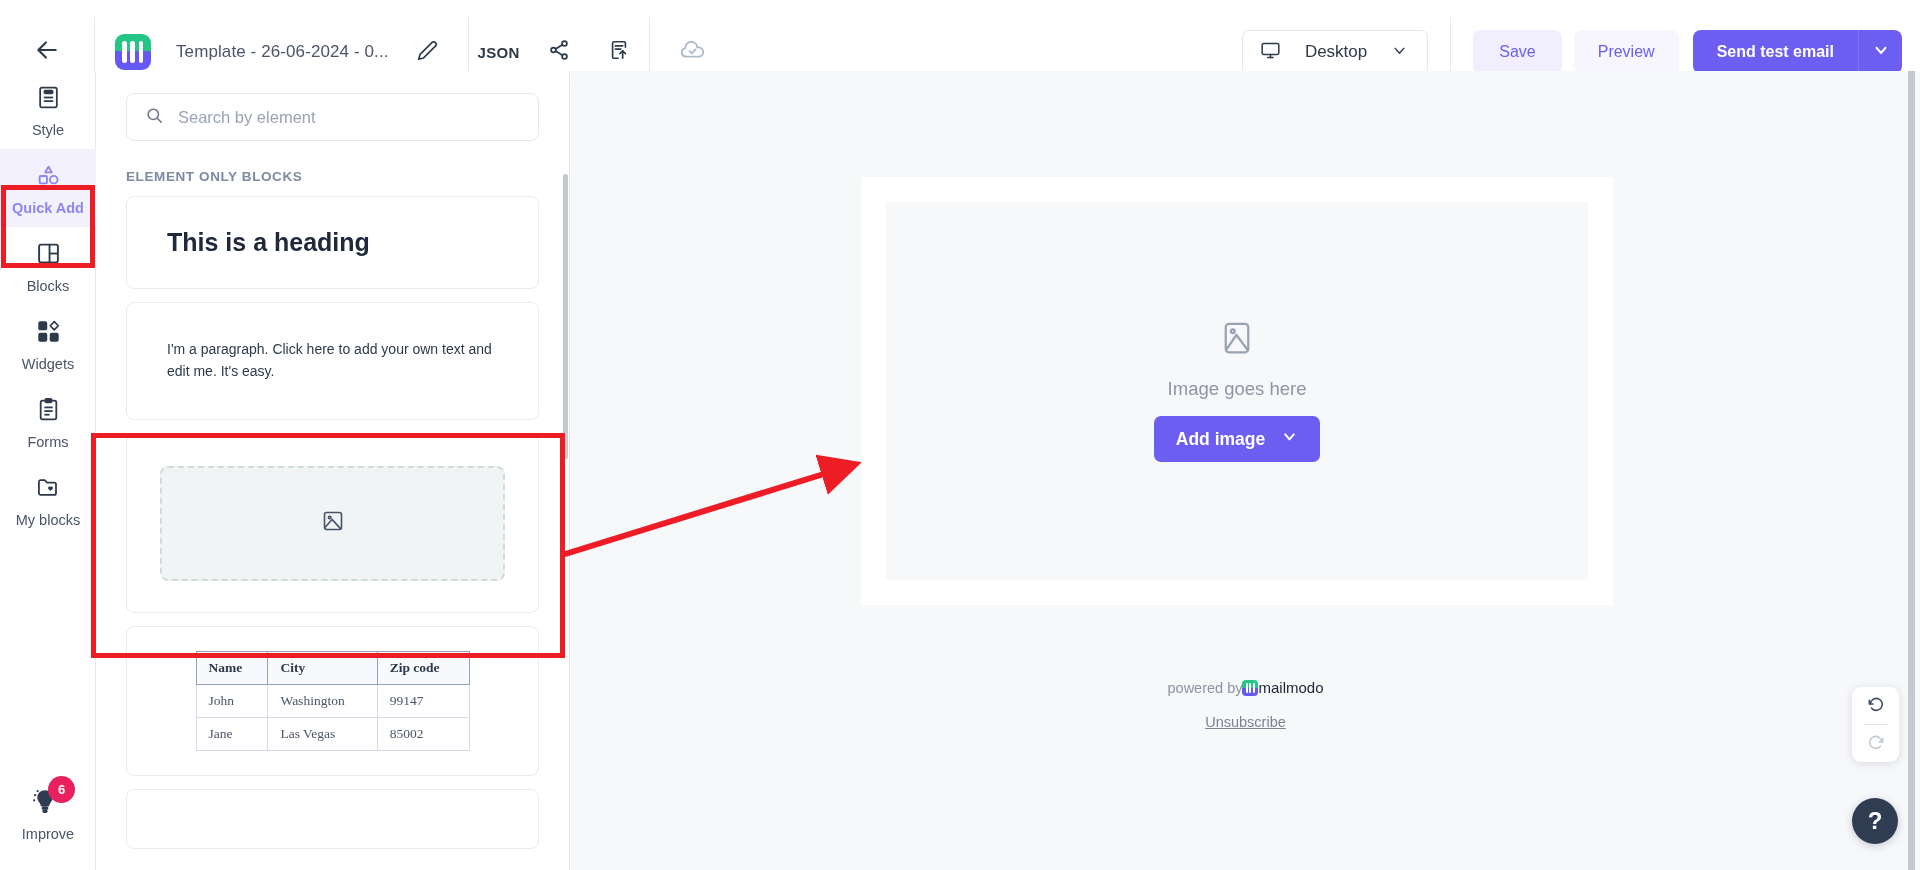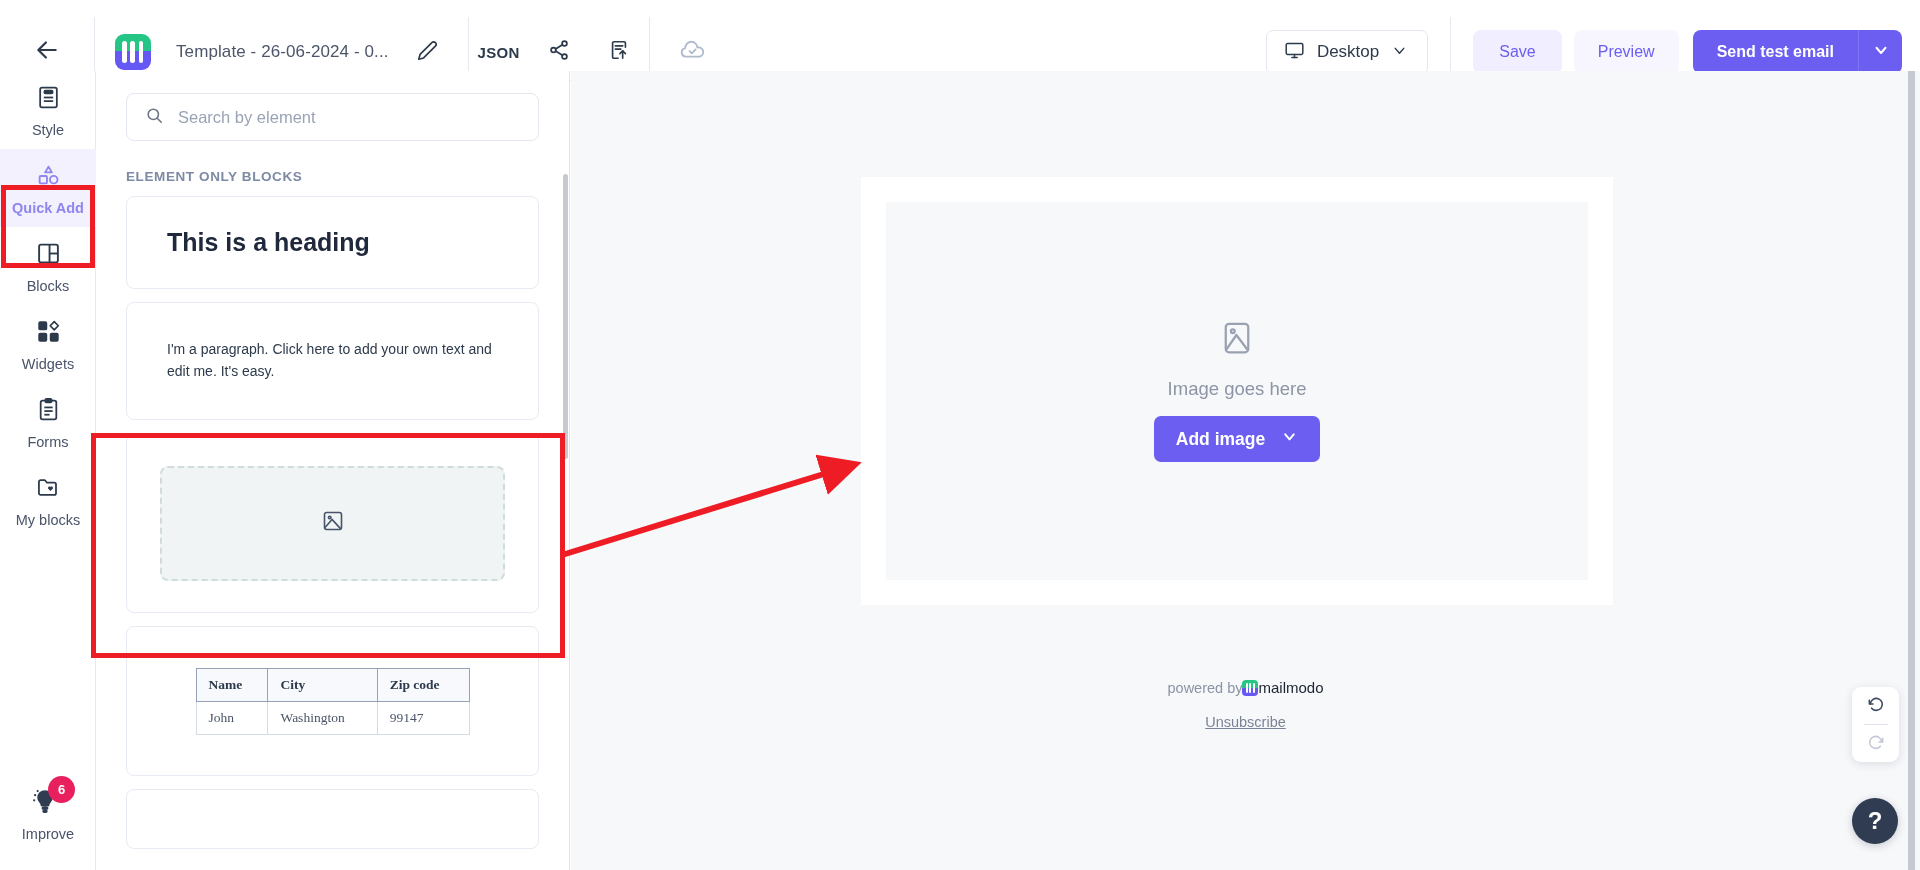--- a/index.html
+++ b/index.html
@@ -56,21 +56,21 @@
   }
   .json-label { font-size: 15px; font-weight: bold; color: #2c3a4b; letter-spacing: .3px; }
   .cloud-cell {
     width: 86px; height: 70px;
     display: flex; align-items: center; justify-content: center;
     border-left: 1px solid #e6e9f0;
   }
   .topbar-spacer { flex: 1 1 auto; }
 
   .device-select {
-    display: flex; align-items: center; gap: 12px;
+    display: flex; align-items: center; gap: 24px;
     height: 45px; padding: 0 19px 0 17px;
     border: 1px solid #e3e6ef; border-radius: 7px;
     background: #fff; cursor: pointer; margin-right: 14px;
   }
   .device-label { font-size: 17px; color: #2c3a4b; }
   .right-sep { width: 1px; height: 70px; background: #e6e9f0; margin: 0 22px 0 8px; }
   .btn {
     height: 44px; border-radius: 8px; border: none;
     font-family: "Liberation Sans", sans-serif;
     font-size: 16px; cursor: pointer;
@@ -491,20 +491,25 @@
             <th>Name</th>
             <th>City</th>
             <th>Zip code</th>
           </tr>
         </thead>
         <tbody>
           <tr>
             <td>John</td>
             <td>Washington</td>
             <td>99147</td>
+          </tr>
+          <tr>
+            <td>Jane</td>
+            <td>Las Vegas</td>
+            <td>85002</td>
           </tr>
         </tbody>
       </table>
     </div>
 
     <div class="block-card bc-stub"></div>
   </div>
 
   <div class="panel-scroll"></div>
 

